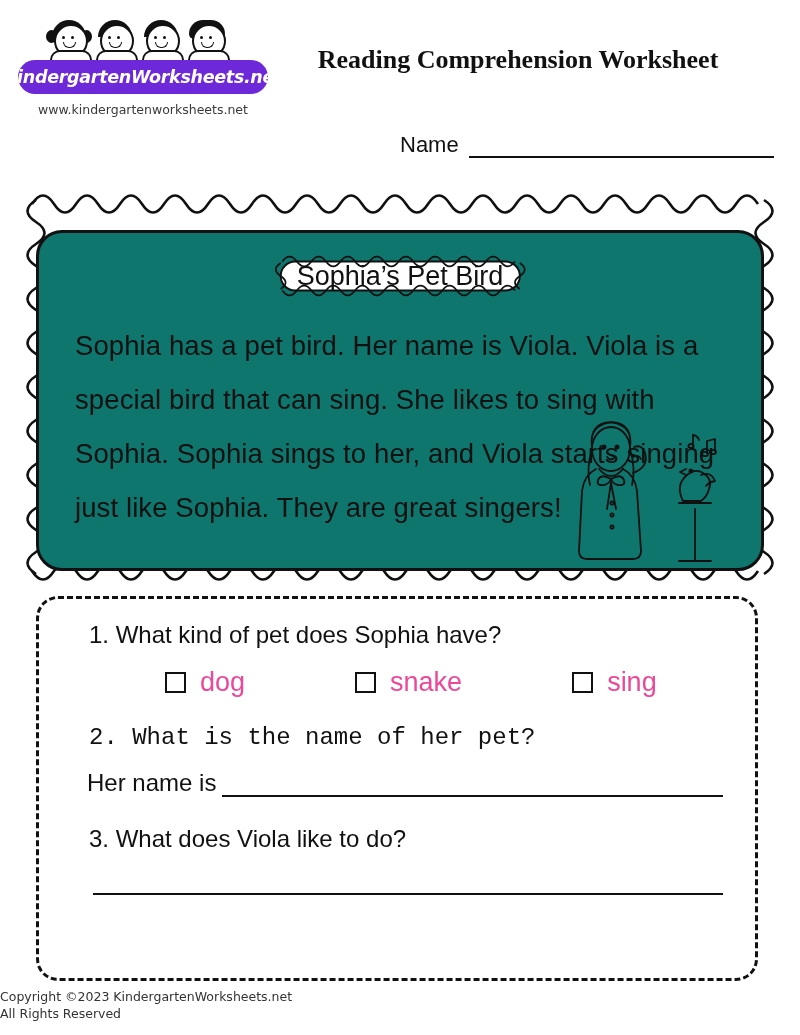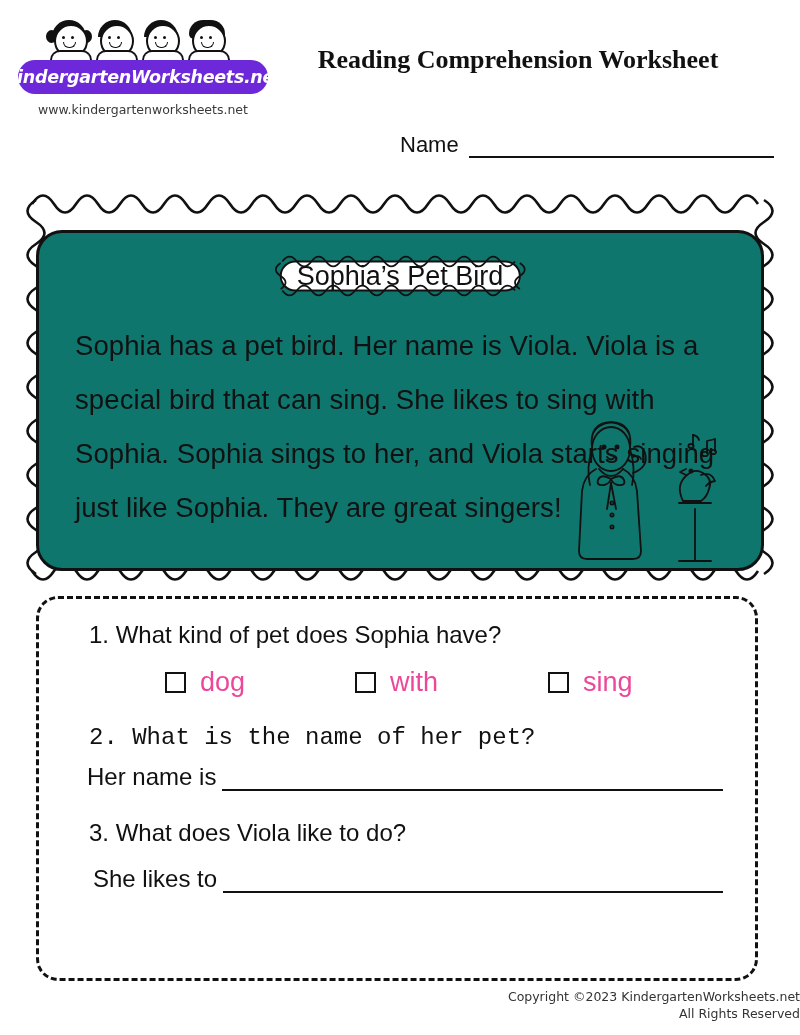--- a/index.html
+++ b/index.html
@@ -270,21 +270,21 @@
   }
   .checkbox {
     width: 17px;
     height: 17px;
     border: 2px solid #111;
     background: #fff;
     display: inline-block;
   }
   .q2 { margin-top: 26px; margin-left: 24px; font-family: Liberation Mono, monospace; }
   .answer-row {
-    margin-top: 12px;
+    margin-top: 18px;
     margin-left: 22px;
     display: flex;
     align-items: flex-end;
     gap: 6px;
   }
   .answer-label {
     font-size: 24px;
     font-family: "Liberation Sans", sans-serif;
     color: #111;
   }
@@ -296,21 +296,21 @@
   }
   .q3 { margin-top: 28px; margin-left: 24px; }
   .answer-row2 { margin-top: 18px; margin-left: 28px; }
 
   
   .footer {
     position: absolute;
     left: 0;
     right: 0;
     top: 988px;
-    text-align: right;
+    text-align: left;
     font-size: 12.5px;
     line-height: 17px;
     color: #333;
     font-family: "DejaVu Sans", sans-serif;
   }
 </style>
 </head>
 <body>
 
 <div class="header">
@@ -472,37 +472,36 @@
 
   <div class="question q1">1. What kind of pet does Sophia have?</div>
 
   <div class="choices">
     <label class="choice">
       <span class="checkbox"></span>
       <span>dog</span>
     </label>
     <label class="choice">
       <span class="checkbox"></span>
-      <span>with</span>
+      <span>snake</span>
     </label>
     <label class="choice">
       <span class="checkbox"></span>
       <span>sing</span>
     </label>
   </div>
 
   <div class="question q2">2. What is the name of her pet?</div>
   <div class="answer-row">
     <span class="answer-label">Her name is</span>
     <span class="answer-line"></span>
   </div>
 
   <div class="question q3">3. What does Viola like to do?</div>
   <div class="answer-row answer-row2">
-    <span class="answer-label">She likes to</span>
     <span class="answer-line"></span>
   </div>
 </div>
 
 <div class="footer">
   <div>Copyright ©2023 KindergartenWorksheets.net</div>
   <div>All Rights Reserved</div>
 </div>
 
 </body></html>

